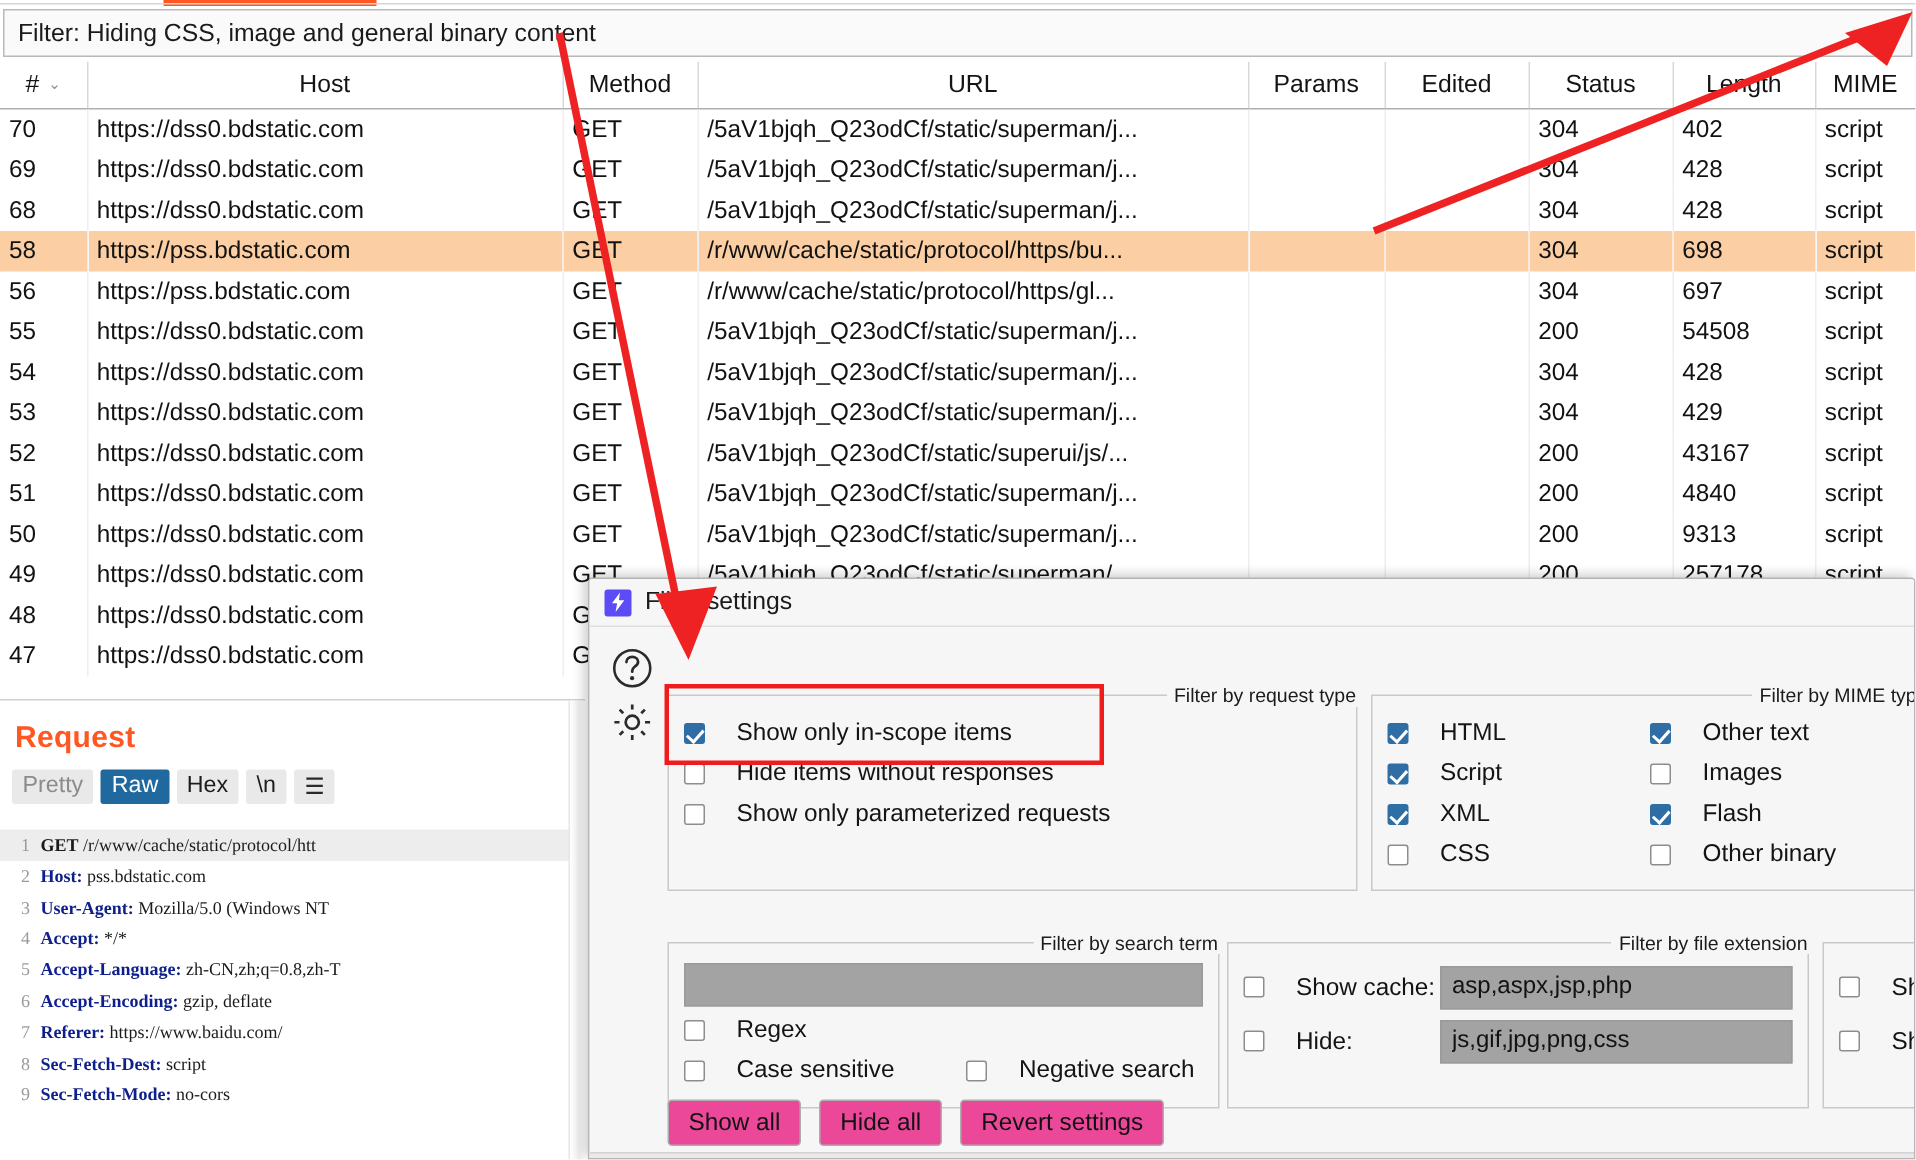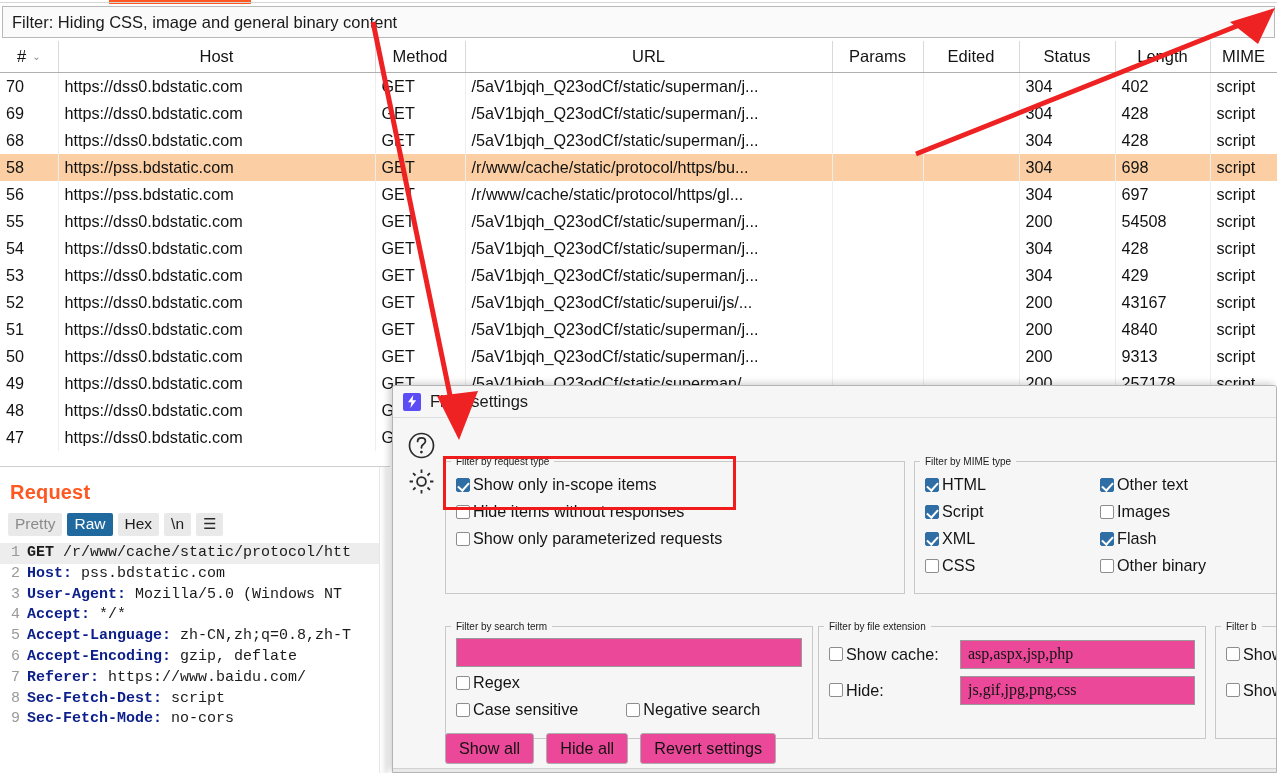--- a/index.html
+++ b/index.html
@@ -123,23 +123,23 @@
     cursor: pointer;
   }
   .req-tabs .t.active { background: #20699e; color: #ffffff; }
   .req-tabs .t.dark   { background: #e9e9e9; color: #1d1d1d; }
   .req-tabs .ham {
     background: #e9e9e9; color: #2a2a2a;
     padding: 2px 7px 3px 7px; border-radius: 2px;
     font-size: 15px; cursor: pointer;
   }
   .code {
-    margin-top: 7px;
-    font-family: Liberation Mono, monospace;
-    font-size: 15px;
+    margin-top: 17px;
+    font-family: Liberation Serif, serif;
+    font-size: 12px;
     line-height: 20.8px;
     white-space: nowrap;
   }
   .code .ln {
     display: inline-block;
     width: 20px;
     text-align: right;
     color: #9a9a9a;
     margin-right: 7px;
     user-select: none;
@@ -198,28 +198,29 @@
 
   fieldset.grp {
     position: absolute;
     margin: 0; padding: 0;
     border: 1px solid #c9c9c9;
     background: transparent;
   }
   fieldset.grp > legend {
     padding: 0 5px;
     margin-left: 5px;
-    font-size: 10px;
+    font-size: 13px;
     color: #1b1b1b;
+    text-align: right;
   }
   .grp-inner { padding: 4px 10px 8px 10px; }
 
   .chk {
     display: flex; align-items: center;
-    gap: 3px;
+    gap: 21px;
     font-size: 16.2px;
     color: #141414;
     height: 27px;
     cursor: pointer;
     white-space: nowrap;
   }
   .box {
     width: 14px; height: 14px;
     border: 1px solid #8d8d8d;
     background: #ffffff;
@@ -243,24 +244,24 @@
 
   
   .redbox {
     position: absolute;
     border: 3px solid #f01c1c;
     pointer-events: none;
   }
 
   .textinput {
     border: 1px solid #9a9a9a;
-    background: #ec4899;
+    background: #a3a3a3;
     height: 29px;
     font-size: 16px;
-    font-family: Liberation Serif, serif;
+    font-family: Liberation Sans, sans-serif;
     padding: 0 7px;
     color: #121212;
     outline: none;
   }
 
   .btnrow {
     position: absolute;
     left: 52px; top: 315px;
     display: flex; gap: 12px;
   }

